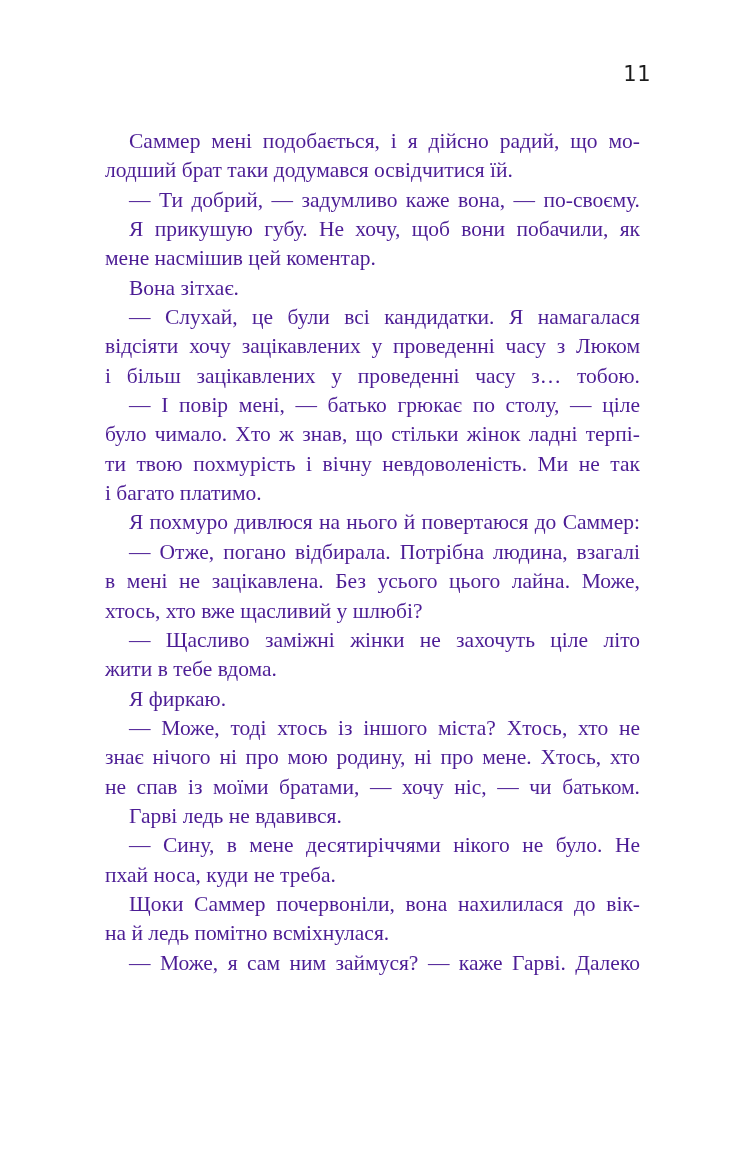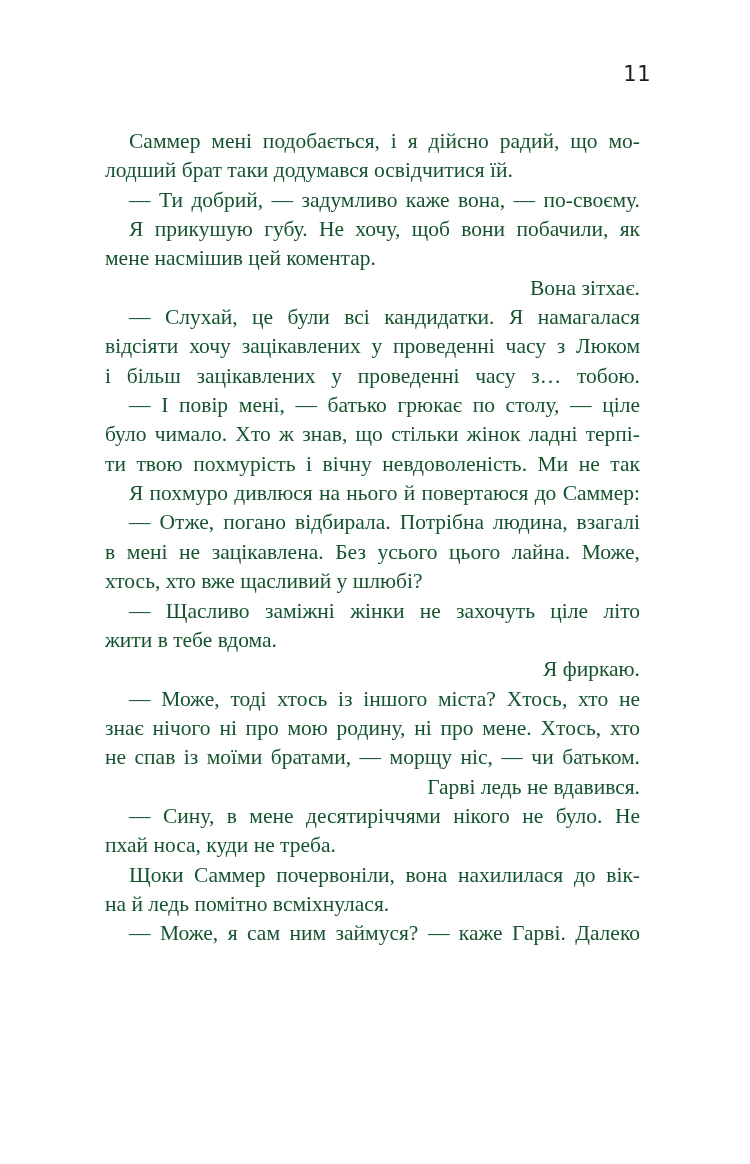--- a/index.html
+++ b/index.html
@@ -36,51 +36,51 @@
   .line {
     text-align: left;
     white-space: normal;
   }
   .line.justify {
     text-align: justify;
     text-align-last: justify;
   }
   .line.first {
     text-indent: 24px;
-    text-align: right;
   }
 </style>
 </head>
 <body>
 
 <div class="page" style="background: rgb(255, 255, 255); padding-left: 11px;">
   <div class="page-number" style="color: rgb(28, 28, 28);">11</div>
-  <div class="text-block" id="text-block" style="color: #14532d;">
+  <div class="text-block" id="text-block" style="color: #4c1d95;">
       <div class="line first justify">Саммер мені подобається, і я дійсно радий, що мо-</div>
       <div class="line">лодший брат таки додумався освідчитися їй.</div>
       <div class="line first justify">— Ти добрий, — задумливо каже вона, — по-своєму.</div>
       <div class="line first justify">Я прикушую губу. Не хочу, щоб вони побачили, як</div>
       <div class="line">мене насмішив цей коментар.</div>
       <div class="line first">Вона зітхає.</div>
       <div class="line first justify">— Слухай, це були всі кандидатки. Я намагалася</div>
       <div class="line justify">відсіяти хочу зацікавлених у проведенні часу з Люком</div>
       <div class="line justify">і більш зацікавлених у проведенні часу з… тобою.</div>
       <div class="line first justify">— І повір мені, — батько грюкає по столу, — ціле</div>
       <div class="line justify">було чимало. Хто ж знав, що стільки жінок ладні терпі-</div>
       <div class="line justify">ти твою похмурість і вічну невдоволеність. Ми не так</div>
+      <div class="line">і багато платимо.</div>
       <div class="line first justify">Я похмуро дивлюся на нього й повертаюся до Саммер:</div>
       <div class="line first justify">— Отже, погано відбирала. Потрібна людина, взагалі</div>
       <div class="line justify">в мені не зацікавлена. Без усього цього лайна. Може,</div>
       <div class="line">хтось, хто вже щасливий у шлюбі?</div>
       <div class="line first justify">— Щасливо заміжні жінки не захочуть ціле літо</div>
       <div class="line">жити в тебе вдома.</div>
       <div class="line first">Я фиркаю.</div>
       <div class="line first justify">— Може, тоді хтось із іншого міста? Хтось, хто не</div>
       <div class="line justify">знає нічого ні про мою родину, ні про мене. Хтось, хто</div>
-      <div class="line justify">не спав із моїми братами, — морщу ніс, — чи батьком.</div>
+      <div class="line justify">не спав із моїми братами, — хочу ніс, — чи батьком.</div>
       <div class="line first">Гарві ледь не вдавився.</div>
       <div class="line first justify">— Сину, в мене десятиріччями нікого не було. Не</div>
       <div class="line">пхай носа, куди не треба.</div>
       <div class="line first justify">Щоки Саммер почервоніли, вона нахилилася до вік-</div>
       <div class="line">на й ледь помітно всміхнулася.</div>
       <div class="line first justify">— Може, я сам ним займуся? — каже Гарві. Далеко</div>
     </div>
 </div>
 
 </body></html>

